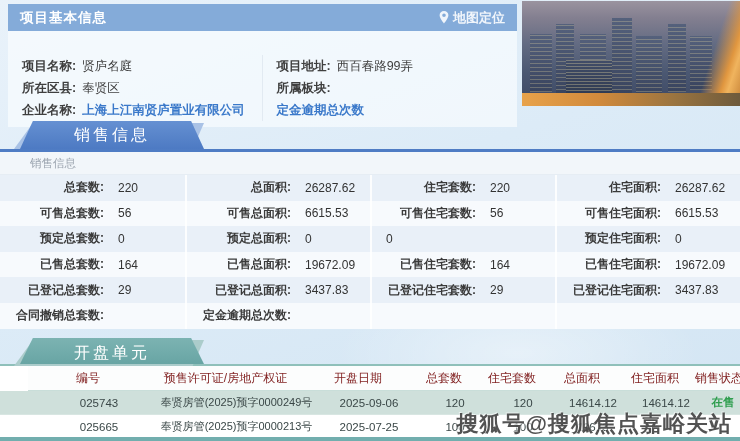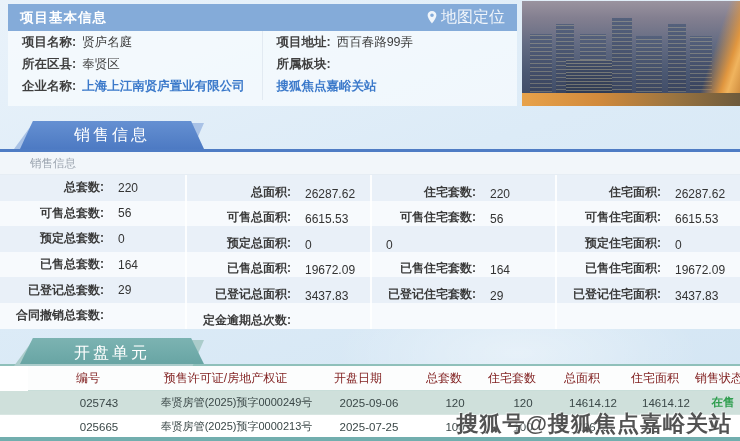--- a/index.html
+++ b/index.html
@@ -16,24 +16,24 @@
 
   
   .basic-section { position:absolute; top:0; left:0; width:740px; height:108px; }
   .basic-left { position:absolute; top:4px; left:8px; width:509px; }
   .basic-header {
     height:27px; background:#84abd9; display:flex; align-items:center;
     justify-content:space-between; padding:0 12px;text-align:right;
   }
   .basic-title { color:#ffffff; font-size:13.5px; font-weight:bold; letter-spacing:1px; }
   .map-link { display:flex; align-items:center; gap:4px; color:rgba(255,255,255,.88);
-    font-size:16px; text-decoration:none; cursor:pointer; }
+    font-size:13px; text-decoration:none; cursor:pointer;font-weight:bold; }
   .map-link svg { display:block; }
   .basic-body {
-    min-height:75px; background:rgba(250,253,255,.65); display:flex; padding:0 0 6px 0;
+    min-height:75px; background:rgba(250,253,255,.65); display:flex; padding:24px 0 6px 0;
   }
   .bcol { width:50%; padding:0 14px; }
   .bcol.left { border-right:1px solid #e2eaf2; }
   .brow { height:22px; line-height:22px; font-size:12.5px; color:#3f3f3f; white-space:nowrap; }
   .blabel { font-weight:bold; color:#3f3f3f; margin-right:6px; }
   .bvalue { color:#3f3f3f; }
   .blink { color:#3b79ca; cursor:pointer; text-decoration:none; font-weight:bold; }
 
   
   .photo { position:absolute; top:1px; right:0; width:218px; height:105px; overflow:hidden;
@@ -70,21 +70,21 @@
 
   
   .sales-section { position:absolute; top:121px; left:0; width:740px; }
   .blue-line { height:3px; background:#4f7cc4; }
   .subheader { height:23px; line-height:23px; background:#f2f6fa; border-bottom:1px solid #e6edf4;
     padding-left:30px; font-size:11.5px; color:#9aa3ae; }
   .srow { display:flex; height:25.6px; align-items:center; font-size:12px; }
   .srow.odd  { background:#e9f0f8; }
   .srow.even { background:#f7fafd; }
   .scell { width:25%; height:100%; display:flex; align-items:center; }
-  .scell + .scell { border-left:2px solid rgba(255,255,255,.85);align-items:flex-end; }
+  .scell + .scell { border-left:2px solid rgba(255,255,255,.85); }
   .slabel { width:104px; text-align:right; color:#3a3a3a; font-weight:bold; white-space:nowrap; }
   .svalue { padding-left:14px; color:#333; }
 
   
   .units-section { position:absolute; top:338px; left:0; width:740px; }
   .units-section .tab { height:26px; }
   .units-section .tab .shape { height:26px;align-items:flex-end; }
   .utable { border-top:2px solid #8fc0ba; background:#ffffff; }
   .ugrid { display:grid; grid-template-columns:120px 155px 110px 62px 74px 66px 80px 1fr;
     align-items:center; text-align:center; }
@@ -132,21 +132,21 @@
         </div>
       </div>
       <div class="bcol">
         <div class="brow">
           <span class="blabel">项目地址:</span><span class="bvalue">西百春路99弄</span>
         </div>
         <div class="brow">
           <span class="blabel">所属板块:</span><span class="bvalue"></span>
         </div>
         <div class="brow">
-          <a class="blink">搜狐焦点嘉峪关站</a>
+          <a class="blink">定金逾期总次数</a>
         </div>
       </div>
     </div>
   </div>
   <div class="photo">
     <div class="bld b1"></div>
     <div class="bld b2"></div>
     <div class="bld b3"></div>
     <div class="bld b4"></div>
     <div class="bld b5"></div>

